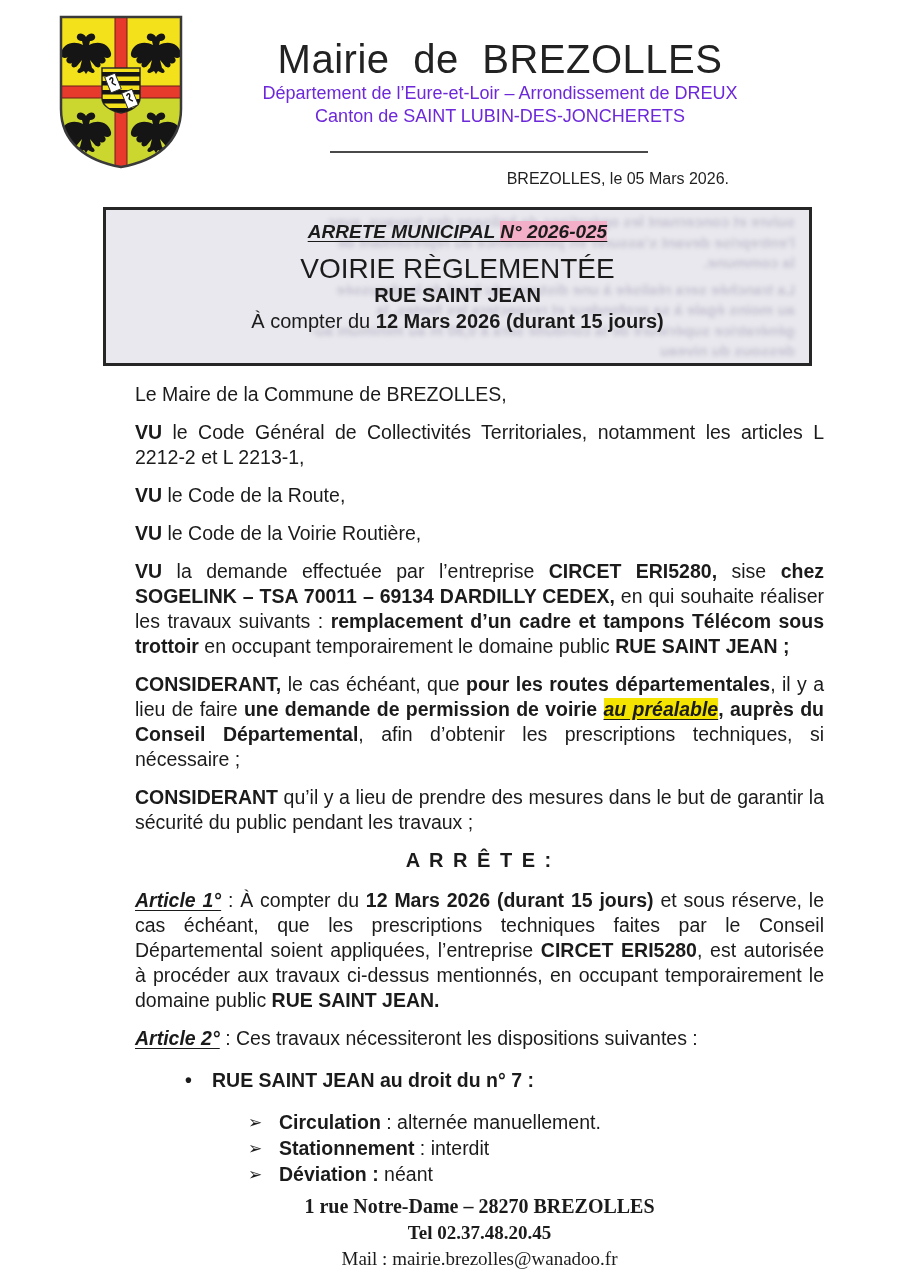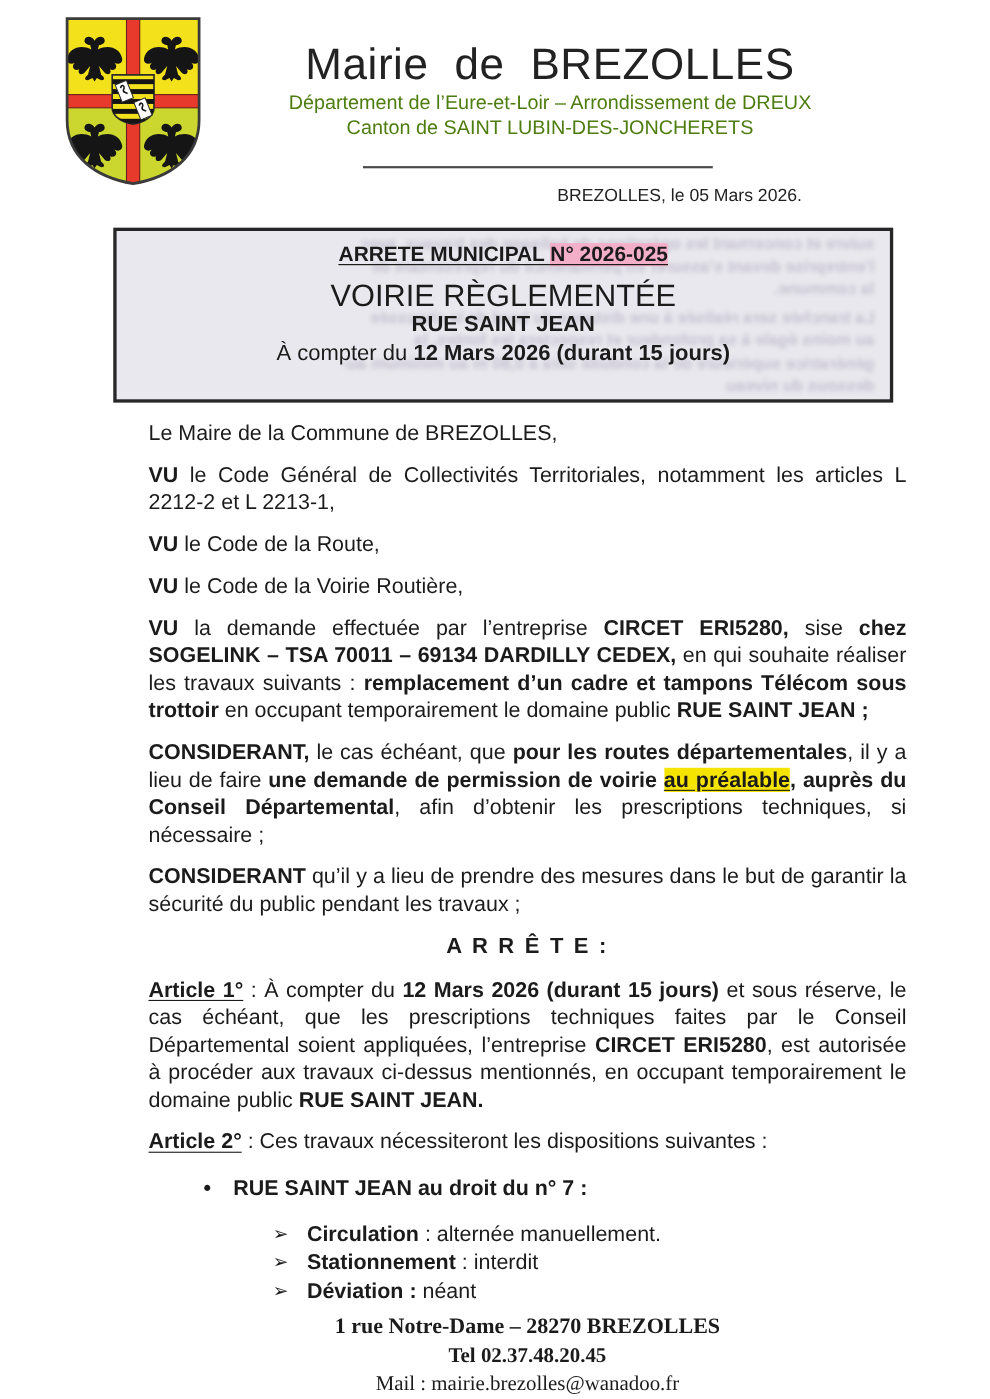--- a/index.html
+++ b/index.html
@@ -6,21 +6,21 @@
   body{
     width:900px;height:1272px;background:#ffffff;position:relative;
     font-family:"Liberation Sans","DejaVu Sans",sans-serif;color:#1b1b1b;
   }
   .page{position:absolute;inset:0;}
 
   
   .coa{position:absolute;left:55px;top:12px;width:132px;height:160px;}
   .header-block{position:absolute;left:200px;top:36px;width:600px;text-align:center;}
   .doc-title{font-size:40px;line-height:46px;word-spacing:12px;letter-spacing:.5px;color:#222;font-weight:500;}
-  .doc-sub{font-size:18px;line-height:23px;color:#4d7c0f;}
+  .doc-sub{font-size:18px;line-height:23px;color:#6d28d9;}
   .rule{position:absolute;left:330px;top:151px;width:318px;border-top:2px solid #4a4a4a;}
   .date-line{position:absolute;top:170px;right:171px;font-size:16px;color:#1f1f1f;}
 
   
   .notice-box{
     position:absolute;left:103px;top:207px;width:709px;height:159px;
     box-sizing:border-box;border:3px solid #262626;background:#e9e8ee;
     text-align:center;overflow:hidden;
   }
   .ghost{
@@ -42,21 +42,21 @@
   .arrete{margin:3px 0 15px 0;text-align:center;font-weight:bold;font-size:20px;letter-spacing:2px;}
   .para.pre-list{margin-bottom:17px;}
   .bullet-row{display:flex;padding-left:50px;margin-bottom:17px;}
   .b-marker{width:27px;font-weight:bold;}
   .b-text{font-weight:bold;}
   .sub-row{display:flex;padding-left:113px;margin-bottom:1px;}
   .s-marker{width:31px;font-family:"DejaVu Sans",sans-serif;font-size:17px;}
 
   
   .b{font-weight:bold;}
-  .u{text-decoration:underline;text-underline-offset:3px;}
+  .u{text-decoration:underline;text-underline-offset:3px;font-style:italic;}
   .hl-pink{background:#f4afc8;}
   .hl-yellow{background:#f5e300;}
 
   
   .footer{margin-top:6px;text-align:center;font-family:"Liberation Serif","DejaVu Serif",serif;}
   .f-line1{font-size:20px;line-height:27px;font-weight:bold;}
   .f-line2{font-size:19px;line-height:26px;}
   .f-line3{font-size:19px;line-height:26px;}
 </style>
 </head>

